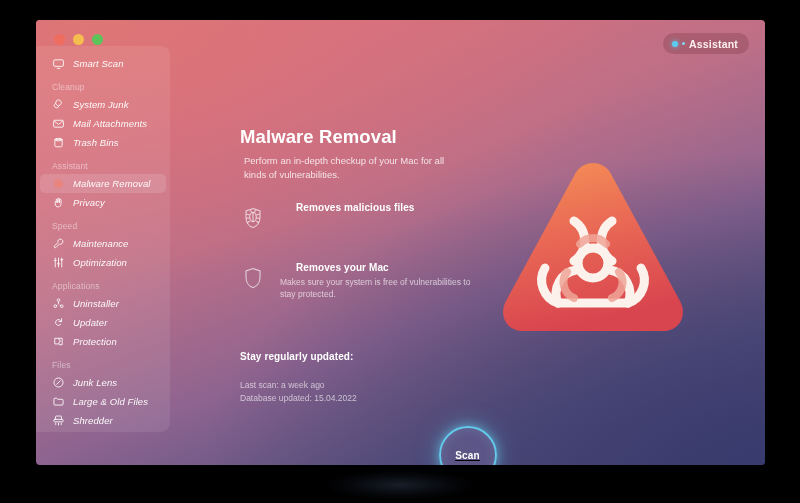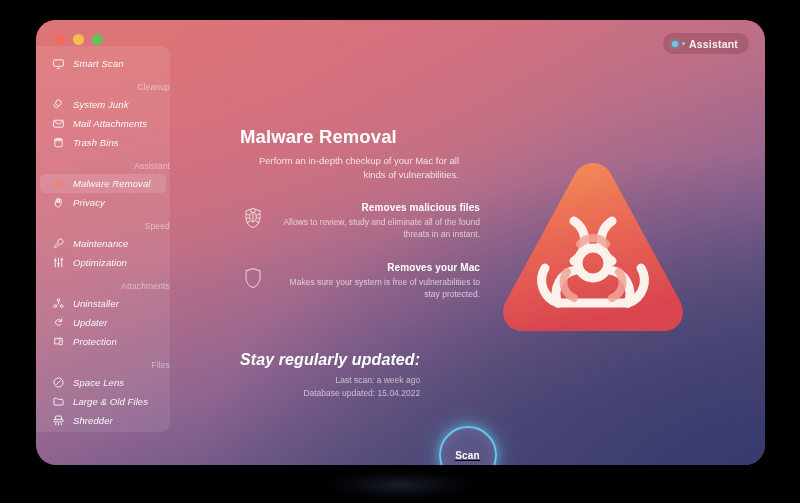--- a/index.html
+++ b/index.html
@@ -13,32 +13,31 @@
     position: relative;
   }
 
   
   #app-window {
     position: absolute;
     left: 36px;
     top: 20px;
     width: 729px;
     height: 445px;
-    border-radius: 20px;
+    border-radius: 4px;
     overflow: hidden;
     box-shadow: 0 26px 60px rgba(0,0,0,0.85), 0 6px 24px rgba(0,0,0,0.7);
     background:
       linear-gradient(160deg,
         #d9737d 0%,
         #d5717e 18%,
         #bd6f87 40%,
         #8e6490 62%,
         #5a5280 82%,
         #42406d 100%);
-    text-align: right;
   }
   
   #app-window::before {
     content: "";
     position: absolute;
     inset: 0;
     background:
       radial-gradient(120% 95% at 8% 0%, rgba(222,118,118,0.95) 0%, rgba(216,113,124,0.55) 32%, rgba(216,113,124,0) 62%),
       radial-gradient(110% 100% at 100% 100%, rgba(56,58,110,0.95) 0%, rgba(60,61,107,0.5) 38%, rgba(60,61,107,0) 70%);
     pointer-events: none;
@@ -201,40 +200,40 @@
     align-items: flex-start;
     justify-content: center;
     padding-top: 2px;
   }
   .feature-title {
     font-size: 10px;
     font-weight: bold;
     color: #ffffff;
     margin-bottom: 4px;
     letter-spacing: 0.1px;
+    margin-left: 16px;
   }
   .feature-desc {
     font-size: 8.5px;
     line-height: 11.5px;
     color: rgba(255,255,255,0.66);
     width: 200px;
   }
 
   #updated-block {
     position: absolute;
     left: 70px;
     top: 285px;
   }
   #updated-title {
-    font-size: 16px;
+    font-size: 10px;
     font-weight: bold;
     color: #ffffff;
-    margin-bottom: 5px;
+    margin-bottom: 17px;
     letter-spacing: 0.1px;
-    font-style: italic;
   }
   .updated-line {
     font-size: 8.5px;
     line-height: 13px;
     color: rgba(255,255,255,0.62);
   }
 
   
   #hero-logo {
     position: absolute;
@@ -379,21 +378,21 @@
       </div>
       <div class="nav-item">
         <span class="nav-icon">
           <svg width="13" height="13" viewBox="0 0 16 16" fill="none" stroke="currentColor" stroke-width="1.2" stroke-linecap="round">
             <path d="M4 2.6v10.8M8 2.6v10.8M12 2.6v10.8"></path>
             <path d="M2.7 5.4h2.6M6.7 9.6h2.6M10.7 4.6h2.6"></path>
           </svg>
         </span>
         <span class="nav-label">Optimization</span>
       </div>
-      <div class="nav-group-label">Attachments</div>
+      <div class="nav-group-label">Applications</div>
       <div class="nav-item">
         <span class="nav-icon">
           <svg width="13" height="13" viewBox="0 0 16 16" fill="none" stroke="currentColor" stroke-width="1.2">
             <circle cx="8" cy="3.9" r="1.6"></circle>
             <circle cx="4" cy="11.3" r="1.6"></circle>
             <circle cx="12" cy="11.3" r="1.6"></circle>
             <path d="M8 5.5v3.3M6.7 9.9 5.2 10.5M9.3 9.9l1.5.6"></path>
           </svg>
         </span>
         <span class="nav-label">Uninstaller</span>
@@ -417,21 +416,21 @@
         <span class="nav-label">Protection</span>
       </div>
       <div class="nav-group-label">Files</div>
       <div class="nav-item">
         <span class="nav-icon">
           <svg width="13" height="13" viewBox="0 0 16 16" fill="none" stroke="currentColor" stroke-width="1.2">
             <circle cx="8" cy="8" r="5.6"></circle>
             <path d="M10.6 5.4 5.4 10.6"></path>
           </svg>
         </span>
-        <span class="nav-label">Space Lens</span>
+        <span class="nav-label">Junk Lens</span>
       </div>
       <div class="nav-item">
         <span class="nav-icon">
           <svg width="13" height="13" viewBox="0 0 16 16" fill="none" stroke="currentColor" stroke-width="1.2" stroke-linejoin="round">
             <path d="M2.4 5.2a1.3 1.3 0 0 1 1.3-1.3h2.2l1.2 1.4h5.2a1.3 1.3 0 0 1 1.3 1.3v4.5a1.3 1.3 0 0 1-1.3 1.3H3.7a1.3 1.3 0 0 1-1.3-1.3z"></path>
           </svg>
         </span>
         <span class="nav-label">Large &amp; Old Files</span>
       </div>
       <div class="nav-item">
@@ -457,21 +456,20 @@
           <path d="M12 4.5 L19 7 V13.5 C19 18.5 15.8 22.3 12 23.6 C8.2 22.3 5 18.5 5 13.5 V7 Z"></path>
           <ellipse cx="12" cy="13" rx="3.3" ry="4.6"></ellipse>
           <path d="M12 8.4 V17.6"></path>
           <path d="M9.4 6.2 L10.6 8.2 M14.6 6.2 L13.4 8.2"></path>
           <path d="M8.7 11 L5.4 10 M8.7 14 L5.3 14.3 M8.7 17 L6 19"></path>
           <path d="M15.3 11 L18.6 10 M15.3 14 L18.7 14.3 M15.3 17 L18 19"></path>
         </svg>
       </div>
       <div class="feature-text">
         <div class="feature-title">Removes malicious files</div>
-        <div class="feature-desc">Allows to review, study and eliminate all of the found threats in an instant.</div>
       </div>
     </div>
 
     <div class="feature f1">
       <div class="feature-icon">
         <svg width="24" height="28" viewBox="0 0 24 28" fill="none" stroke="currentColor" stroke-width="1.1">
           <path d="M12 4.5 L19 7 V13.5 C19 18.5 15.8 22.3 12 23.6 C8.2 22.3 5 18.5 5 13.5 V7 Z"></path>
         </svg>
       </div>
       <div class="feature-text">

